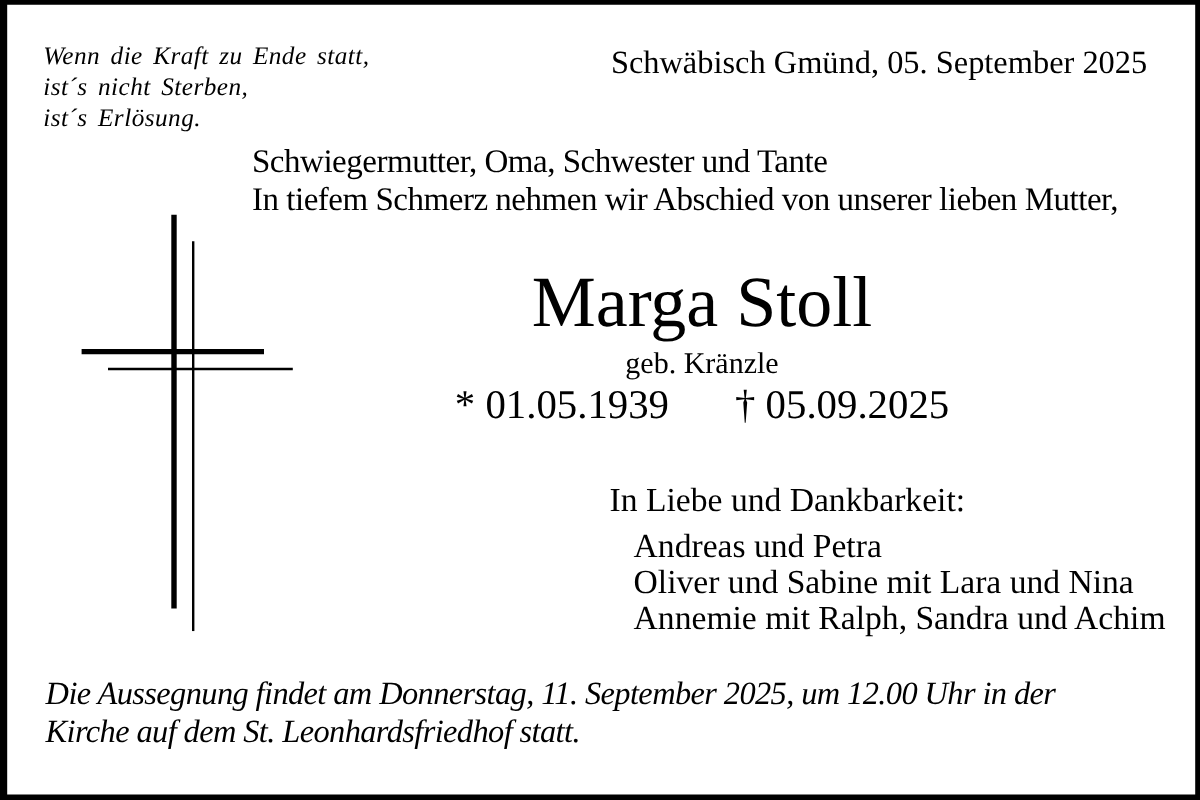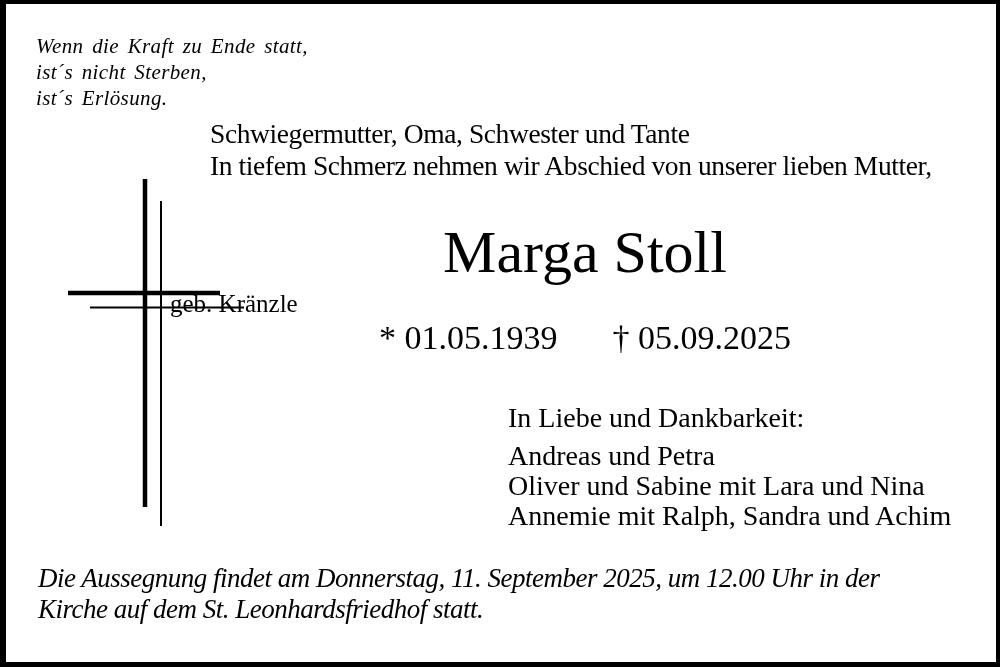--- a/index.html
+++ b/index.html
@@ -62,20 +62,21 @@
     text-align: center;
     font-size: 60px;
     line-height: 64px;
     white-space: nowrap;
   }
   .maiden-name {
     position: absolute;
     left: 164px;
     top: 286px;
     width: 830px;
+    text-align: center;
     font-size: 25px;
     line-height: 28px;
     white-space: nowrap;
   }
   .dates-line {
     position: absolute;
     left: 164px;
     top: 319px;
     width: 830px;
     display: flex;
@@ -92,20 +93,21 @@
     white-space: nowrap;
   }
   .family-heading {
     font-size: 28px;
     line-height: 30px;
     margin-bottom: 8px;
   }
   .mourner-line {
     font-size: 28px;
     line-height: 30px;
+    margin-left: 20px;
   }
   .funeral {
     position: absolute;
     left: 32px;
     top: 559px;
     font-size: 27px;
     line-height: 31px;
     letter-spacing: -0.5px;
     white-space: nowrap;
     font-style: italic;
@@ -115,20 +117,21 @@
 <body>
 
 <div class="page">
 
   <div class="epigraph">
     <div>Wenn die Kraft zu Ende statt,</div>
     <div>ist´s nicht Sterben,</div>
     <div>ist´s Erlösung.</div>
   </div>
 
+  <div class="dateline">Schwäbisch Gmünd, 05. September 2025</div>
 
   <div class="intro">
     <div>Schwiegermutter, Oma, Schwester und Tante</div>
     <div>In tiefem Schmerz nehmen wir Abschied von unserer lieben Mutter,</div>
   </div>
 
   <svg class="cross" viewBox="0 0 190 356" xmlns="http://www.w3.org/2000/svg" aria-hidden="true">
     <line x1="87" y1="9" x2="87" y2="337" stroke="#000000" stroke-width="4.5"></line>
     <line x1="103" y1="31" x2="103" y2="356" stroke="#000000" stroke-width="2"></line>
     <line x1="10" y1="123" x2="162" y2="123" stroke="#000000" stroke-width="4.5"></line>

